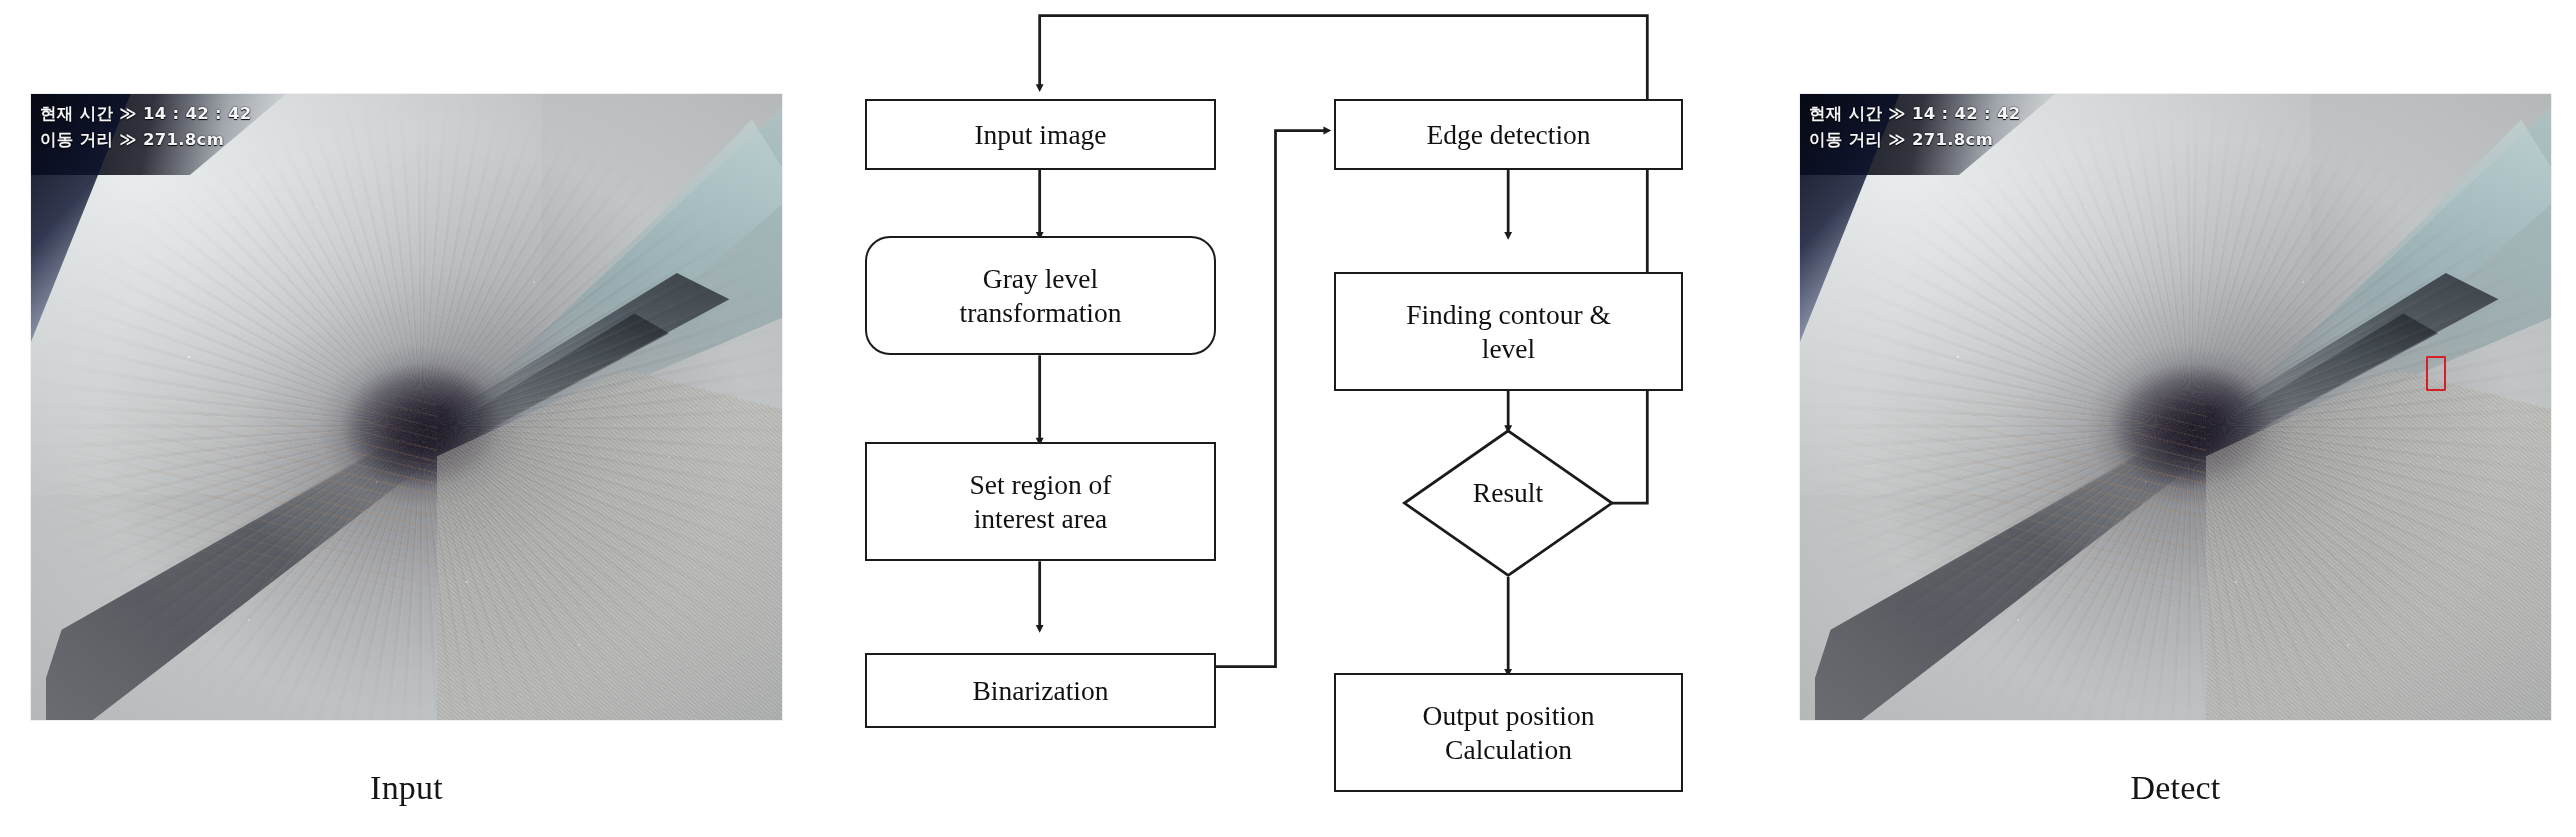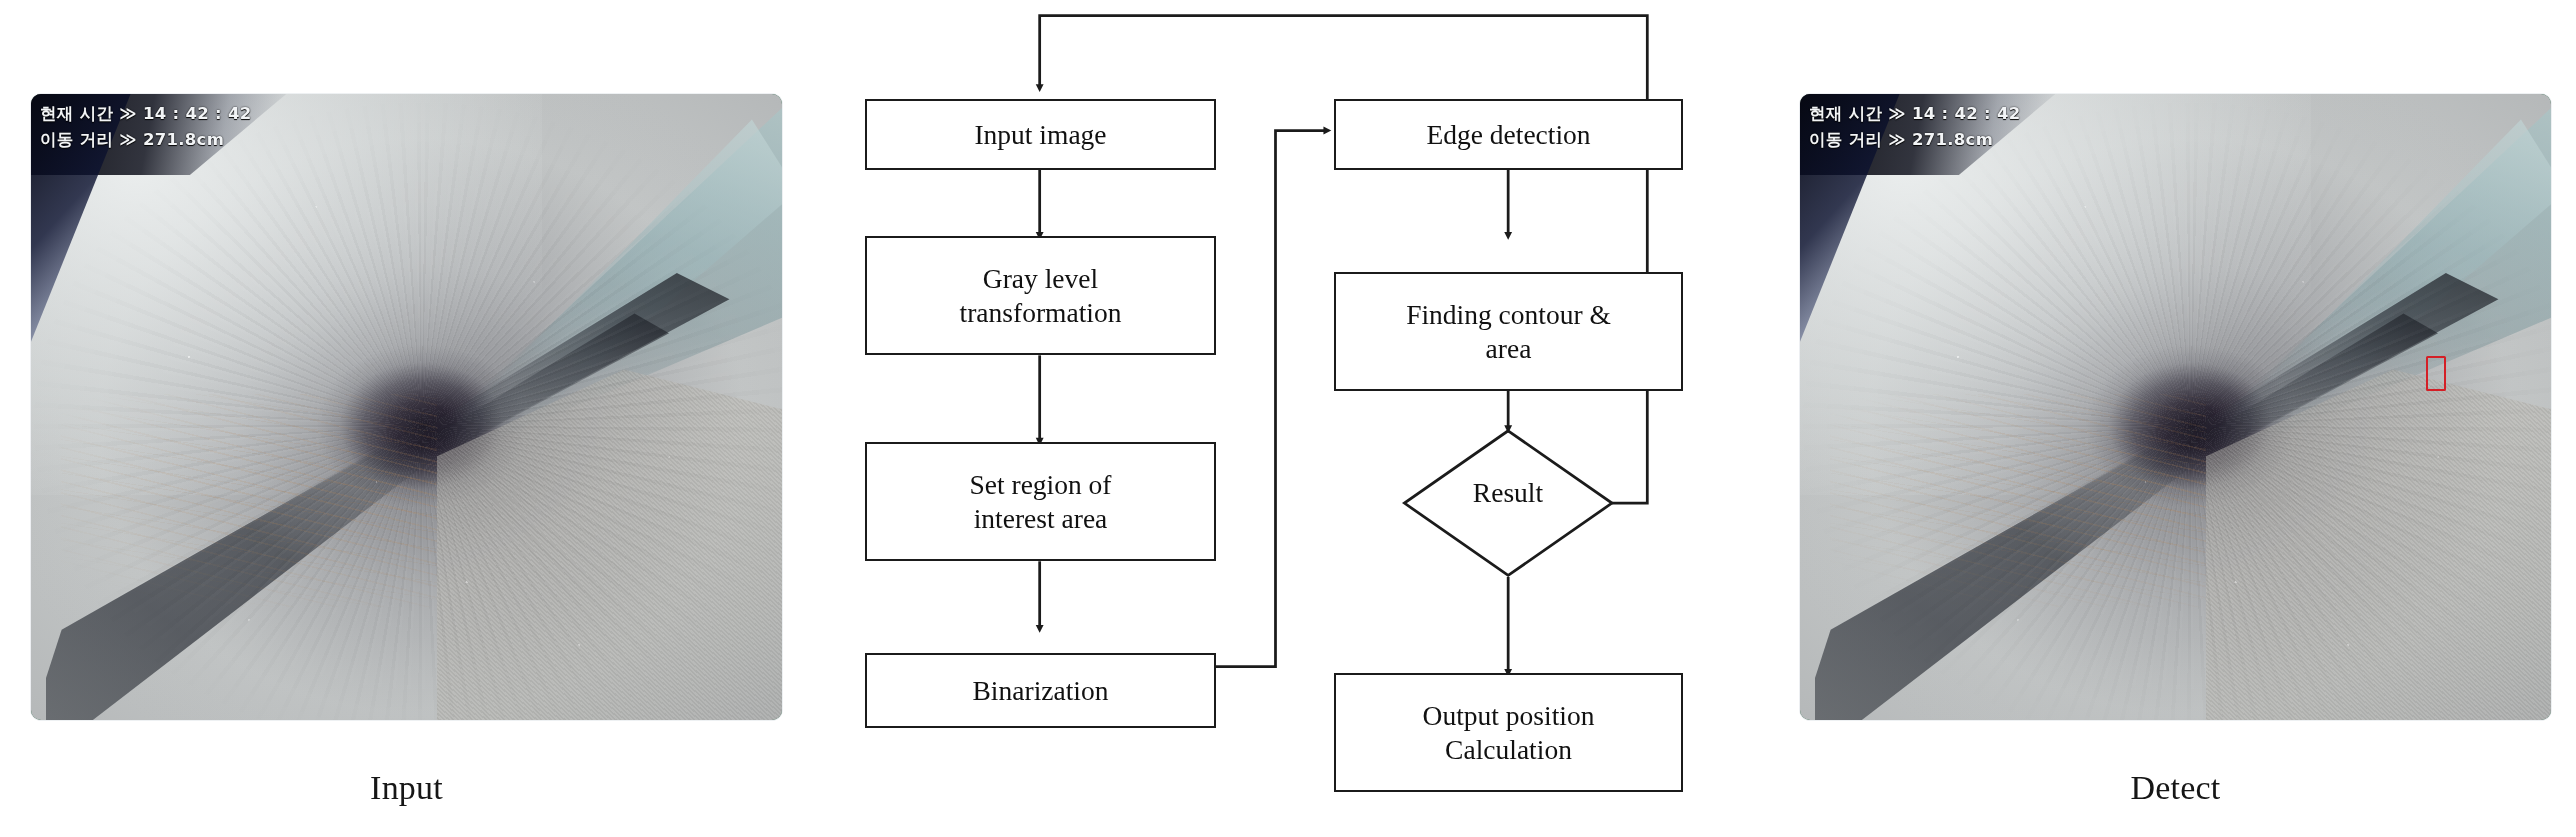--- a/index.html
+++ b/index.html
@@ -27,21 +27,20 @@
   
   .photo-panel {
     position: absolute;
   }
   .photo-frame {
     position: absolute;
     left: 0; top: 0;
     overflow: hidden;
     background: #14532d;
     box-shadow: 0 0 0 0.8px #e9ecef;
-    border-radius: 10px;
   }
 
   
   .pipe-base {
     position: absolute;
     left: 0; top: 0; right: 0; bottom: 0;
     background:
       radial-gradient(ellipse 14% 13% at 52% 53%, #171320 0%, #241e2c 28%, rgba(46,42,56,0.72) 55%, rgba(70,68,80,0.22) 78%, rgba(90,90,98,0) 100%),
       radial-gradient(ellipse 58% 62% at 52% 53%, rgba(58,56,66,0.58) 0%, rgba(104,104,112,0.30) 42%, rgba(168,170,174,0.05) 74%, rgba(200,202,204,0) 100%),
       radial-gradient(ellipse 120% 115% at 50% 50%, #cfd2d2 0%, #c3c6c6 38%, #b4b7b8 62%, #a7abac 82%, #9aa0a2 100%);
@@ -302,41 +301,41 @@
         <path d="M 878,734 L 878,856" marker-end="url(#ah)"></path>
 
         <polygon points="878,548 1010,640 878,732 746,640" stroke-width="3.5"></polygon>
       </g>
     </svg>
 
     <div class="fc-node" style="left:47px; top:99px; width:351px; height:71px;">
       <span>Input image</span>
     </div>
 
-    <div class="fc-node" style="left:47px; top:236px; width:351px; height:119px; flex-direction:column;">
+    <div class="fc-node" style="left:47px; top:236px; width:351px; height:119px; flex-direction:column;border-radius:25px;">
       <span>Gray level</span>
       <span>transformation</span>
     </div>
 
     <div class="fc-node" style="left:47px; top:442px; width:351px; height:119px; flex-direction:column;">
       <span>Set region of</span>
       <span>interest area</span>
     </div>
 
     <div class="fc-node" style="left:47px; top:629px; width:351px; height:75px;margin-top:24px;">
       <span>Binarization</span>
     </div>
 
     <div class="fc-node" style="left:516px; top:99px; width:349px; height:71px;">
       <span>Edge detection</span>
     </div>
 
     <div class="fc-node" style="left:516px; top:236px; width:349px; height:119px; flex-direction:column;margin-top:36px;">
       <span>Finding contour &amp;</span>
-      <span>area</span>
+      <span>level</span>
     </div>
 
     <div class="fc-diamond-label" style="left:621px; top:471px; width:138px; height:44px;">
       <span>Result</span>
     </div>
 
     <div class="fc-node" style="left:516px; top:673px; width:349px; height:119px; flex-direction:column;">
       <span>Output position</span>
       <span>Calculation</span>
     </div>

